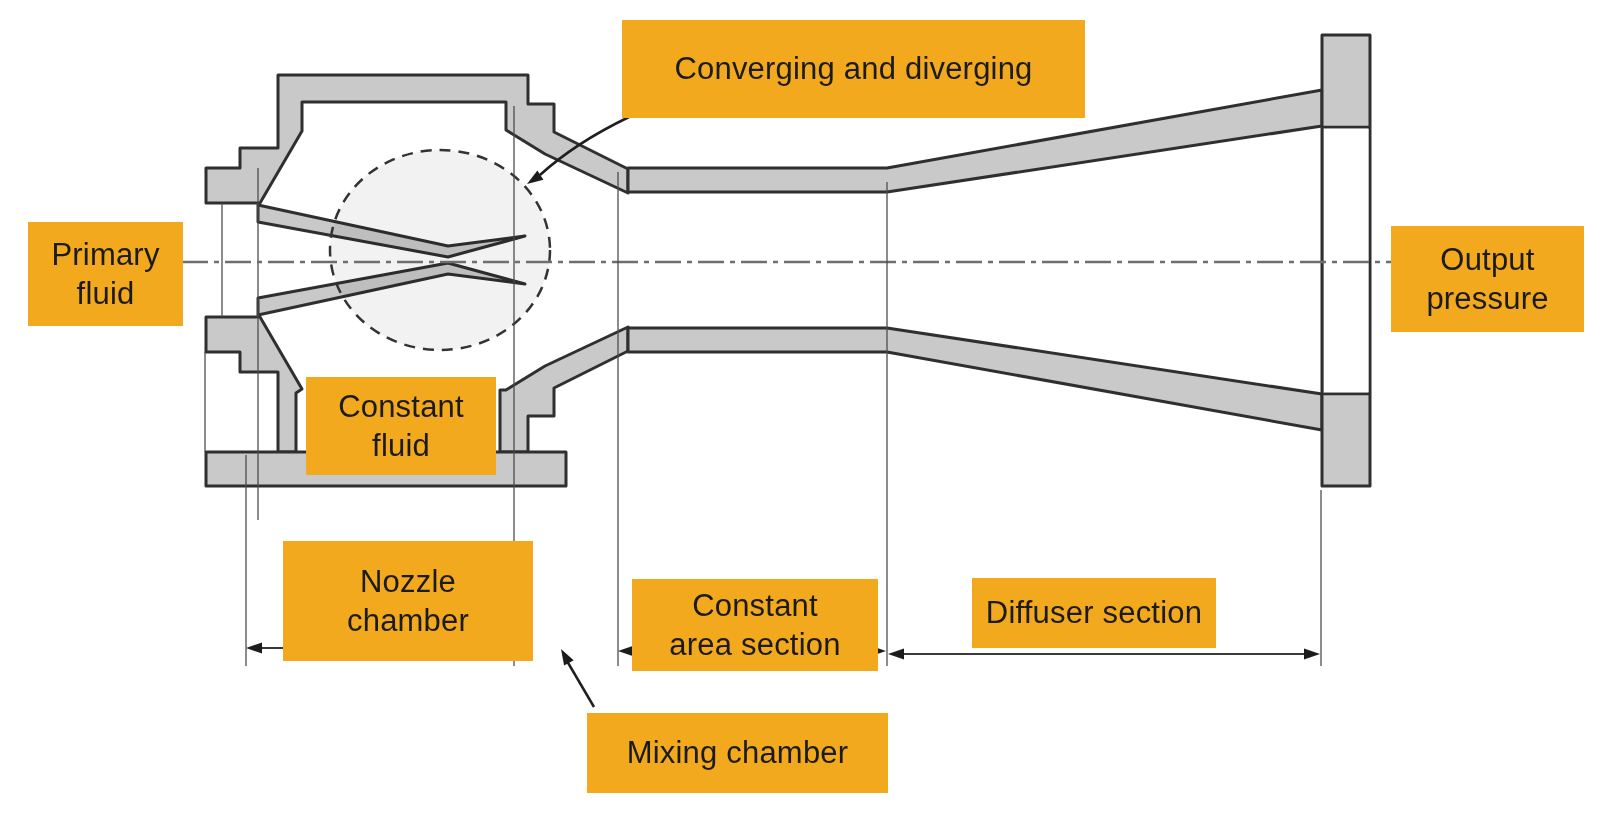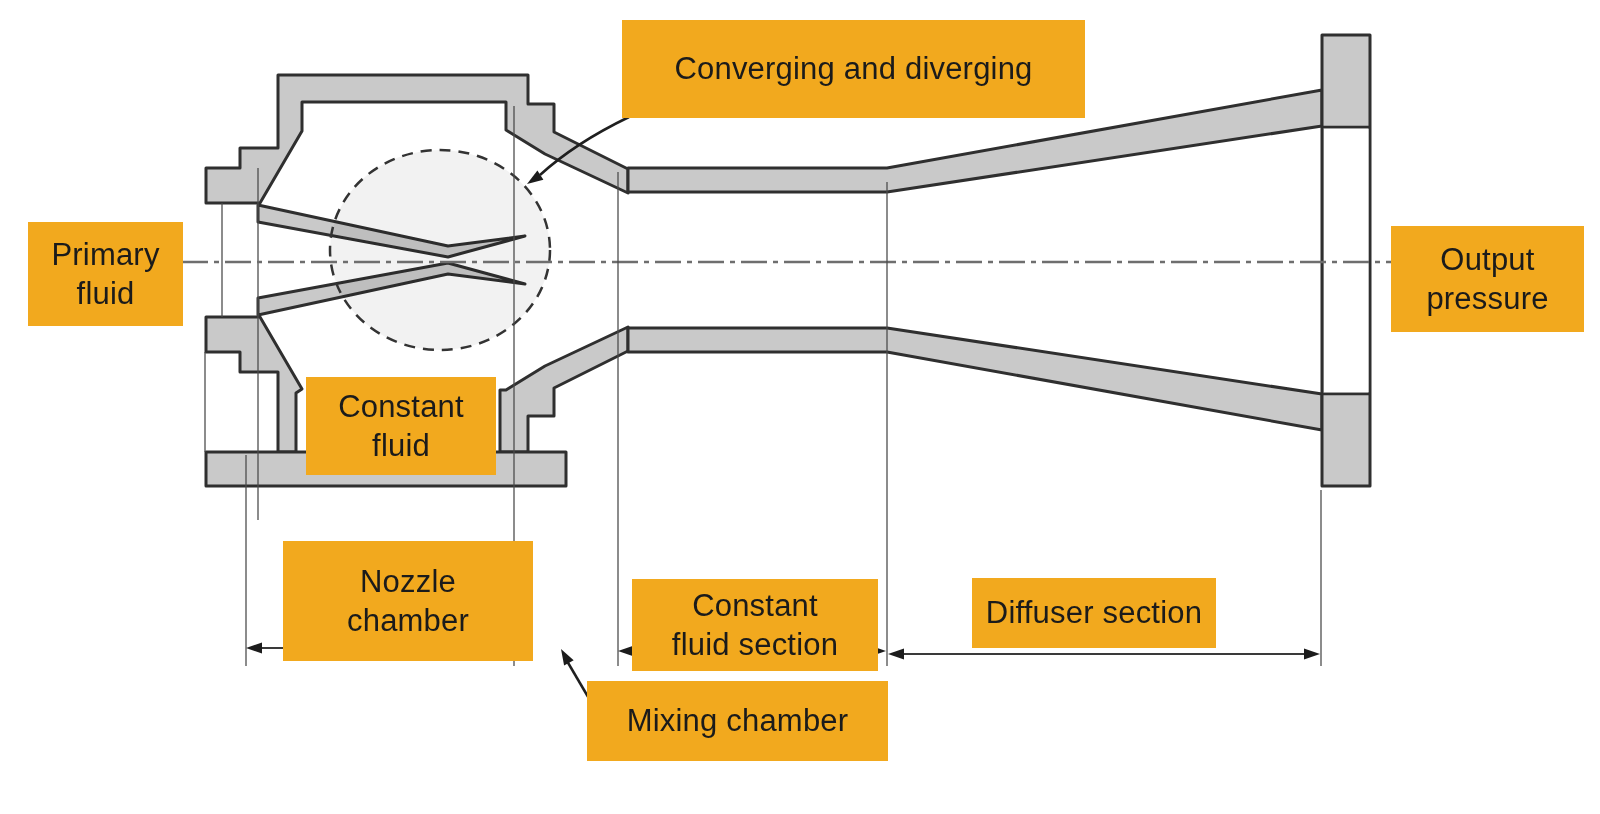--- a/index.html
+++ b/index.html
@@ -113,28 +113,28 @@
     <span>fluid</span>
   </div>
 
   <div class="label" style="left:266px;top:541px;width:250px;height:120px;margin-left:17px;">
     <span>Nozzle</span>
     <span>chamber</span>
   </div>
 
   <div class="label" style="left:632px;top:579px;width:246px;height:92px;">
     <span>Constant</span>
-    <span>fluid section</span>
+    <span>area section</span>
   </div>
 
   <div class="label" style="left:972px;top:578px;width:244px;height:70px;">
     <span>Diffuser section</span>
   </div>
 
-  <div class="label" style="left:587px;top:681px;width:301px;height:80px;">
+  <div class="label" style="left:587px;top:713px;width:301px;height:80px;">
     <span>Mixing chamber</span>
   </div>
 
   <div class="label" style="left:1391px;top:226px;width:193px;height:106px;">
     <span>Output</span>
     <span>pressure</span>
   </div>
 
 </div>
 

